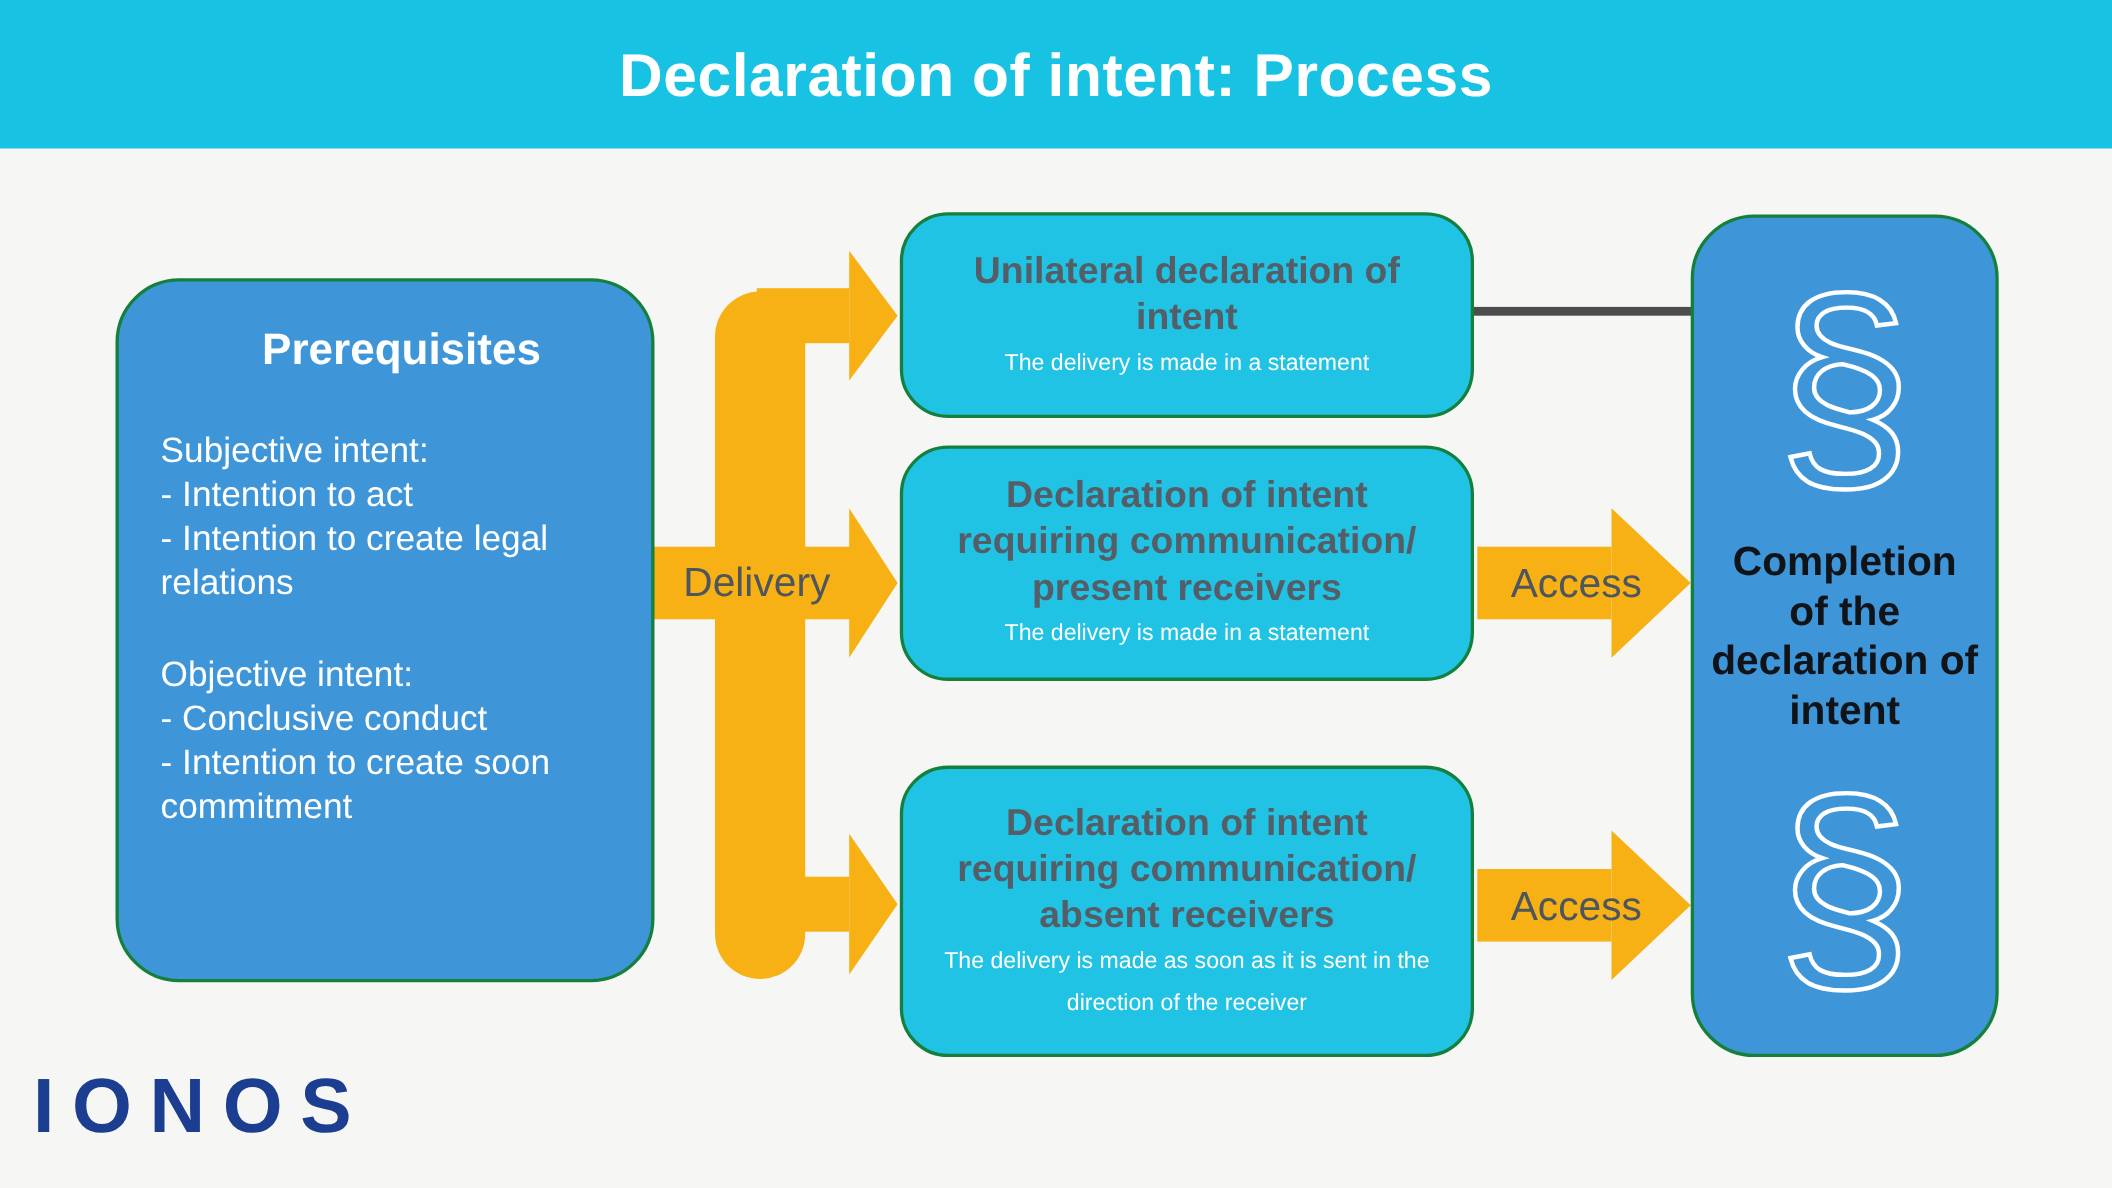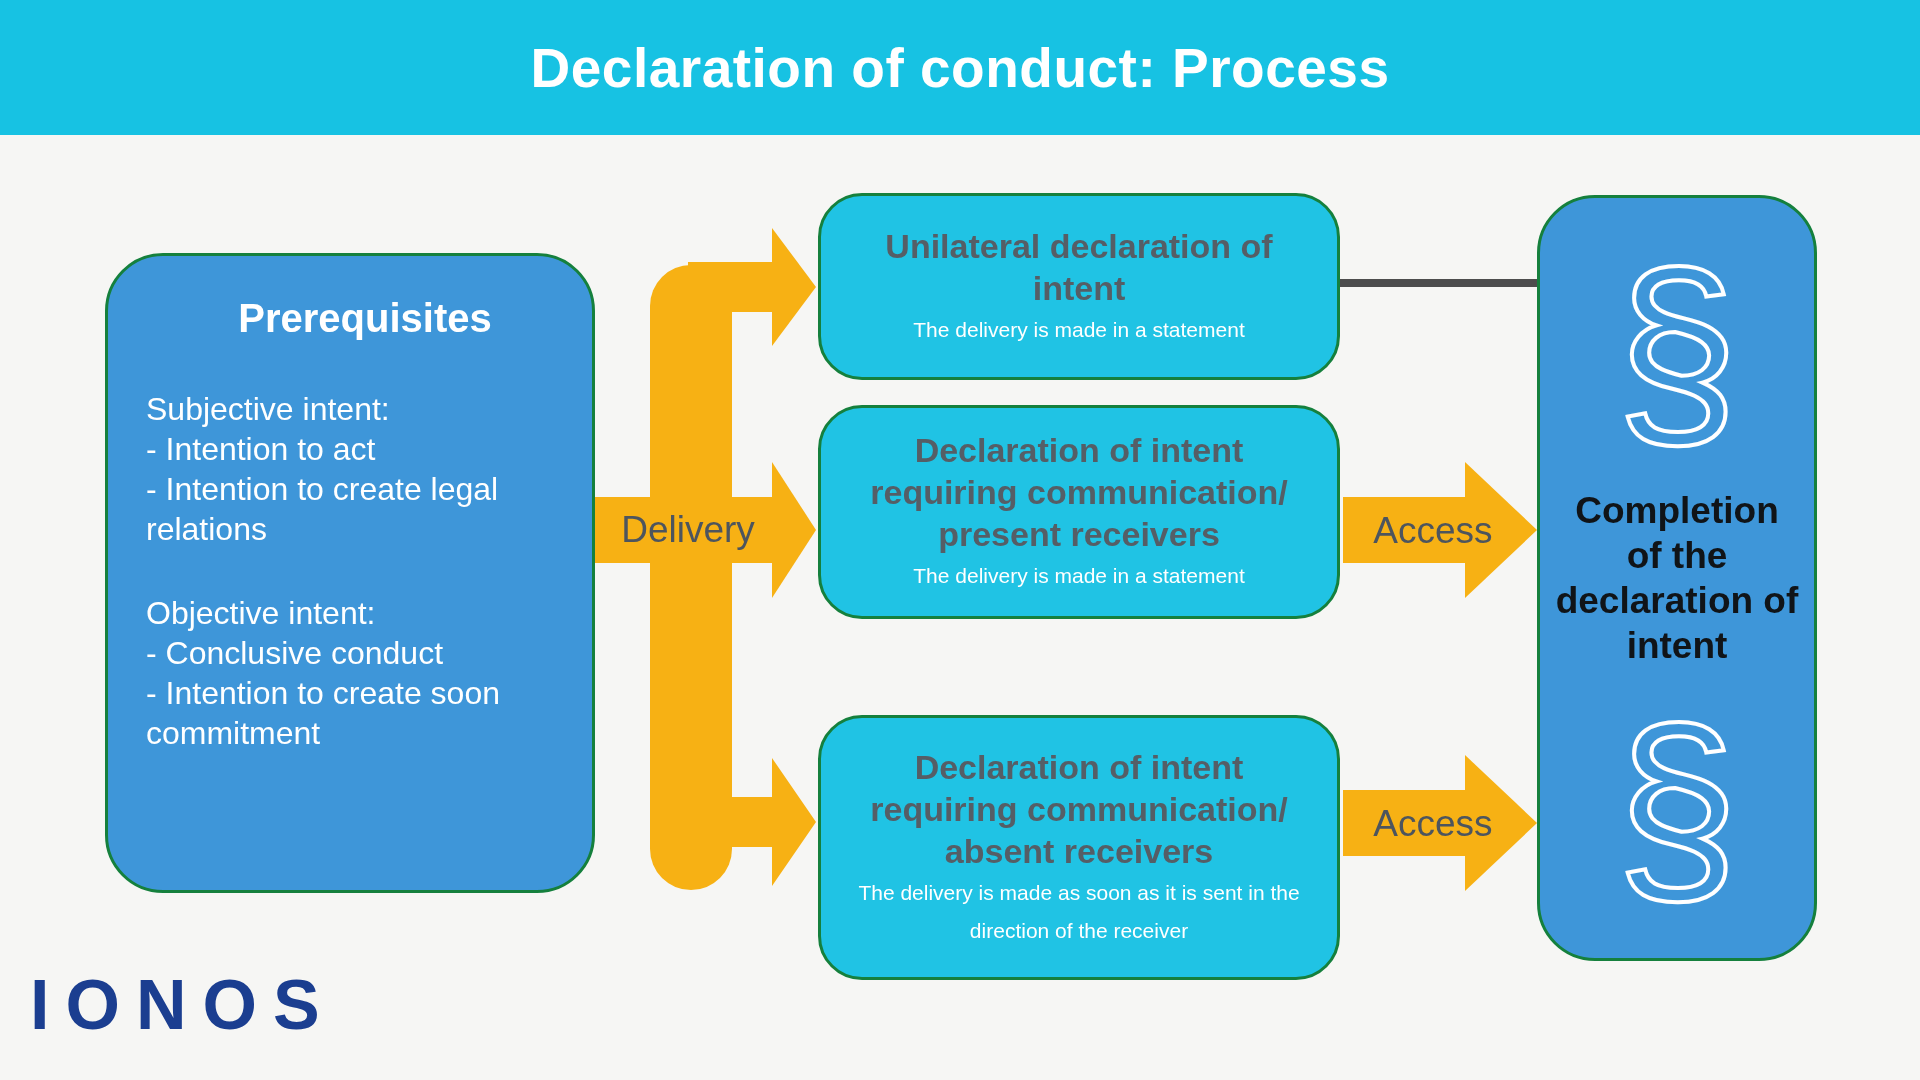--- a/index.html
+++ b/index.html
@@ -74,21 +74,21 @@
 
       <rect x="1343" y="497" width="122" height="66"></rect>
       <polygon points="1465,462 1465,598 1537,530"></polygon>
 
       <rect x="1343" y="790" width="122" height="66"></rect>
       <polygon points="1465,755 1465,891 1537,823"></polygon>
     </g>
   </svg>
 
   <div class="header">
-    <h1>Declaration of conduct: Process</h1>
+    <h1>Declaration of intent: Process</h1>
   </div>
 
   <div id="prereq" class="box blue-box">
     <div class="prereq-title">Prerequisites</div>
     <div class="prereq-line">Subjective intent:</div>
     <div class="prereq-line">- Intention to act</div>
     <div class="prereq-line">- Intention to create legal relations</div>
     <div class="prereq-line section-gap">Objective intent:</div>
     <div class="prereq-line">- Conclusive conduct</div>
     <div class="prereq-line">- Intention to create soon commitment</div>
@@ -97,21 +97,21 @@
   <div class="box cyan-box" style="left:818px;top:193px;width:522px;height:187px;">
     <div class="box-title">Unilateral declaration of intent</div>
     <div class="box-body">The delivery is made in a statement</div>
   </div>
 
   <div class="box cyan-box" style="left:818px;top:405px;width:522px;height:214px;">
     <div class="box-title">Declaration of intent requiring communication/ present receivers</div>
     <div class="box-body">The delivery is made in a statement</div>
   </div>
 
-  <div class="box cyan-box" style="left:818px;top:715px;width:522px;height:265px;">
+  <div class="box cyan-box" style="left:818px;top:696px;width:522px;height:265px;">
     <div class="box-title">Declaration of intent requiring communication/ absent receivers</div>
     <div class="box-body">The delivery is made as soon as it is sent in the direction of the receiver</div>
   </div>
 
   <div id="completion" class="box blue-box">
     <div class="para-icon">§</div>
     <div class="completion-title">Completion of the declaration of intent</div>
     <div class="para-icon">§</div>
   </div>
 

